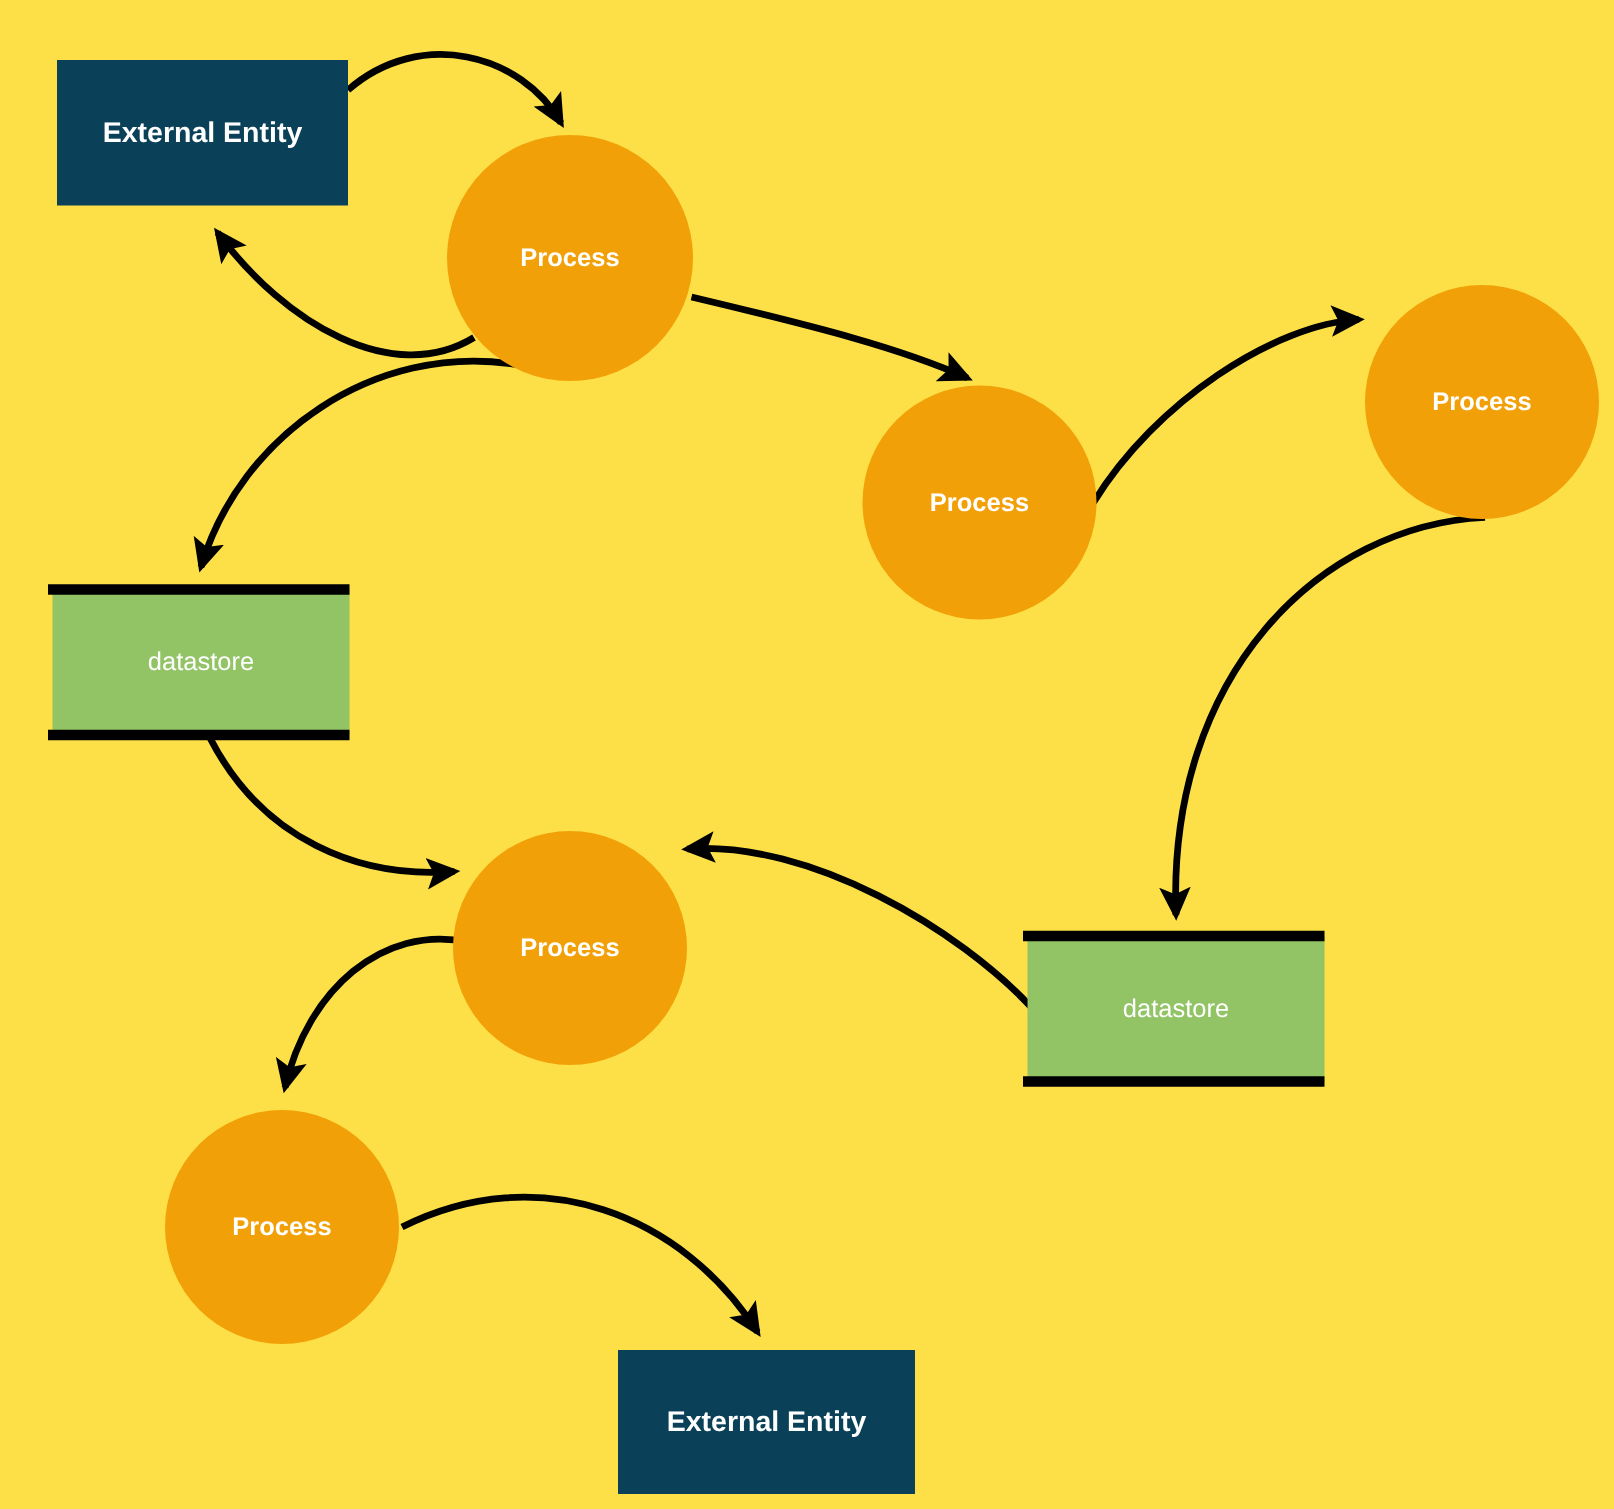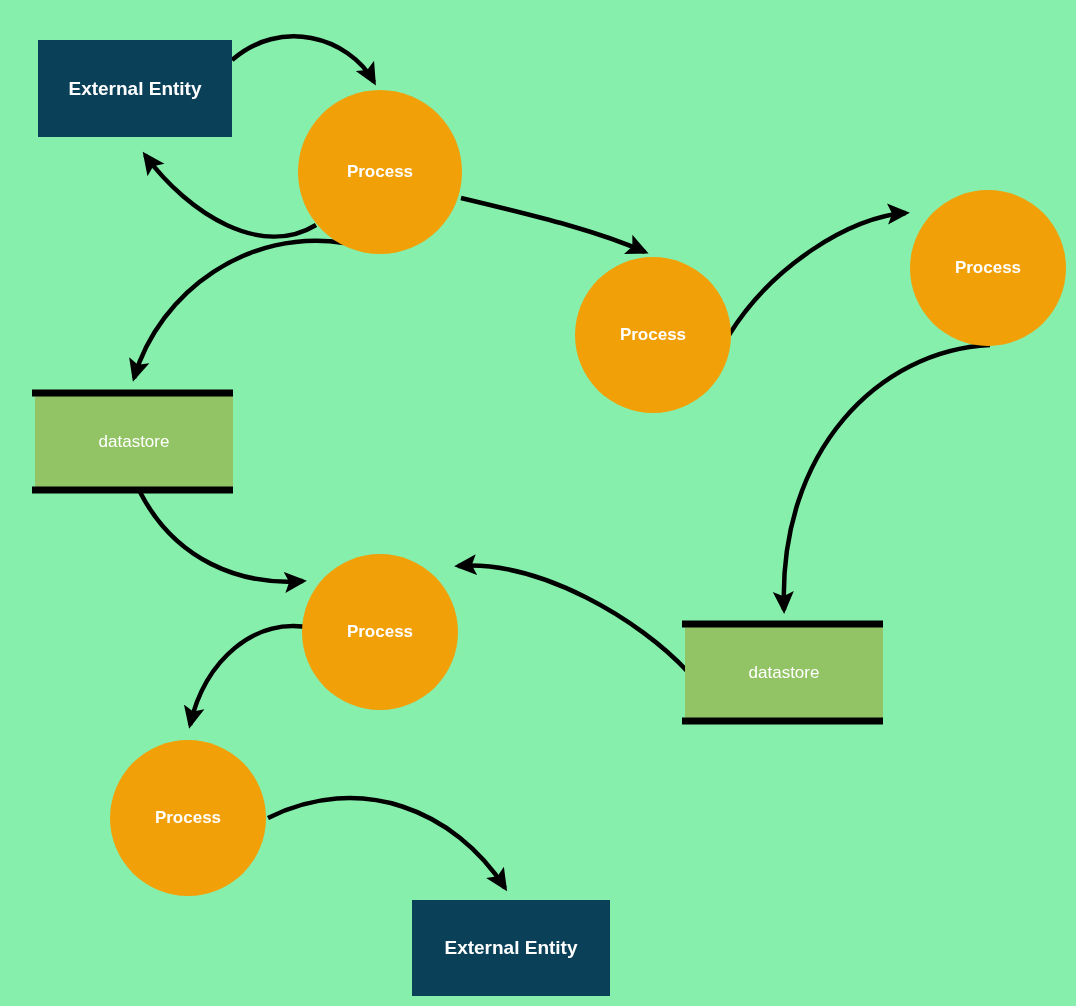--- a/index.html
+++ b/index.html
@@ -7,21 +7,21 @@
     padding: 0;
     background: #ffffff;
   }
   body {
     font-family: "Liberation Sans", sans-serif;
   }
   #canvas-wrap {
     position: relative;
     width: 1076px;
     height: 1006px;
-    background: #86efac;
+    background: #fde047;
     overflow: hidden;
   }
   svg#dfd {
     position: absolute;
     left: 0;
     top: 0;
     width: 1076px;
     height: 1006px;
     display: block;
   }

